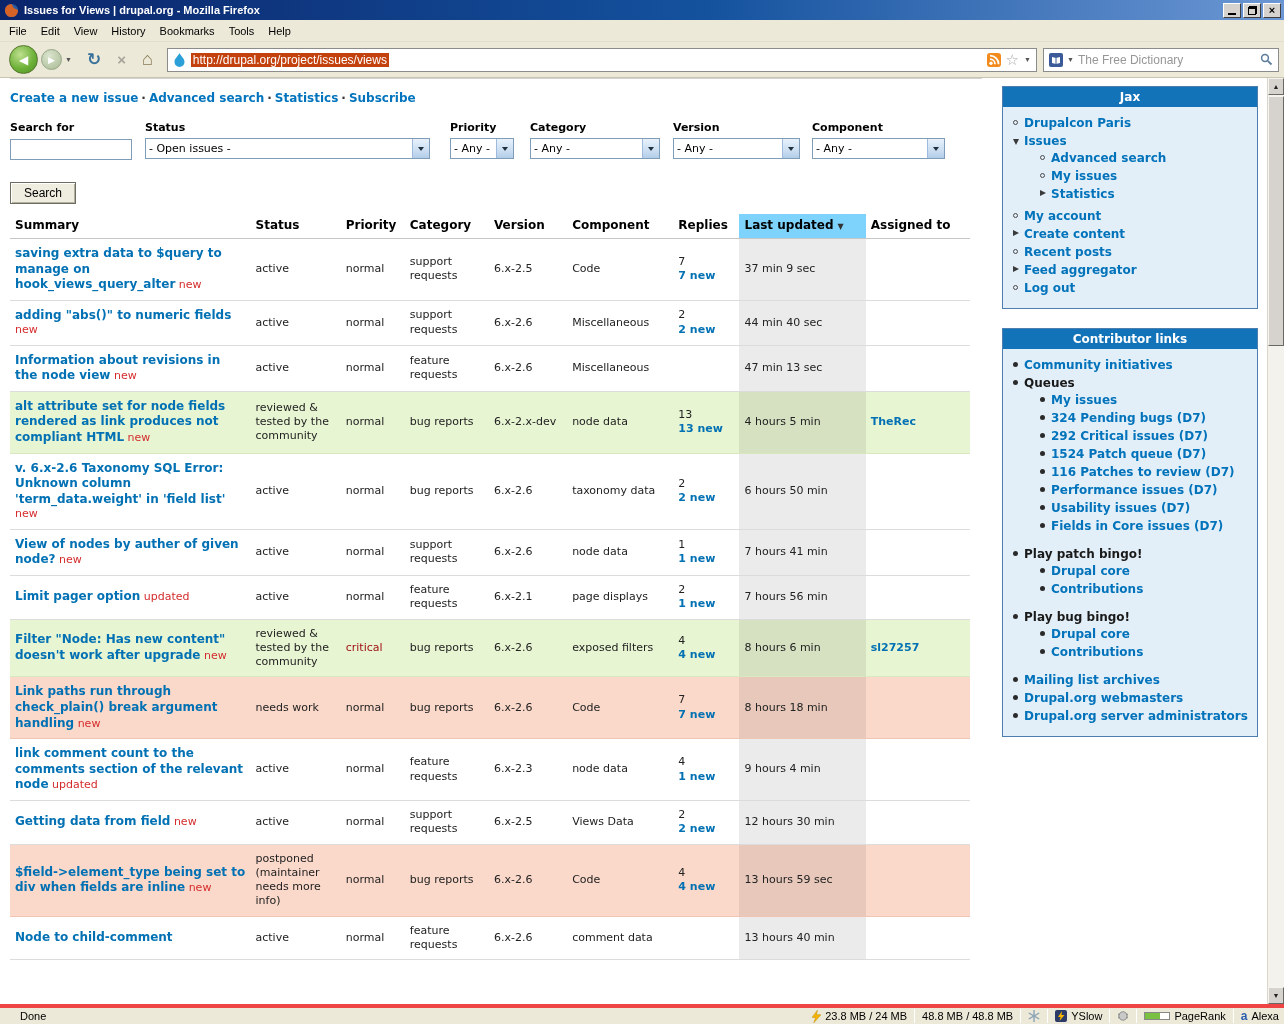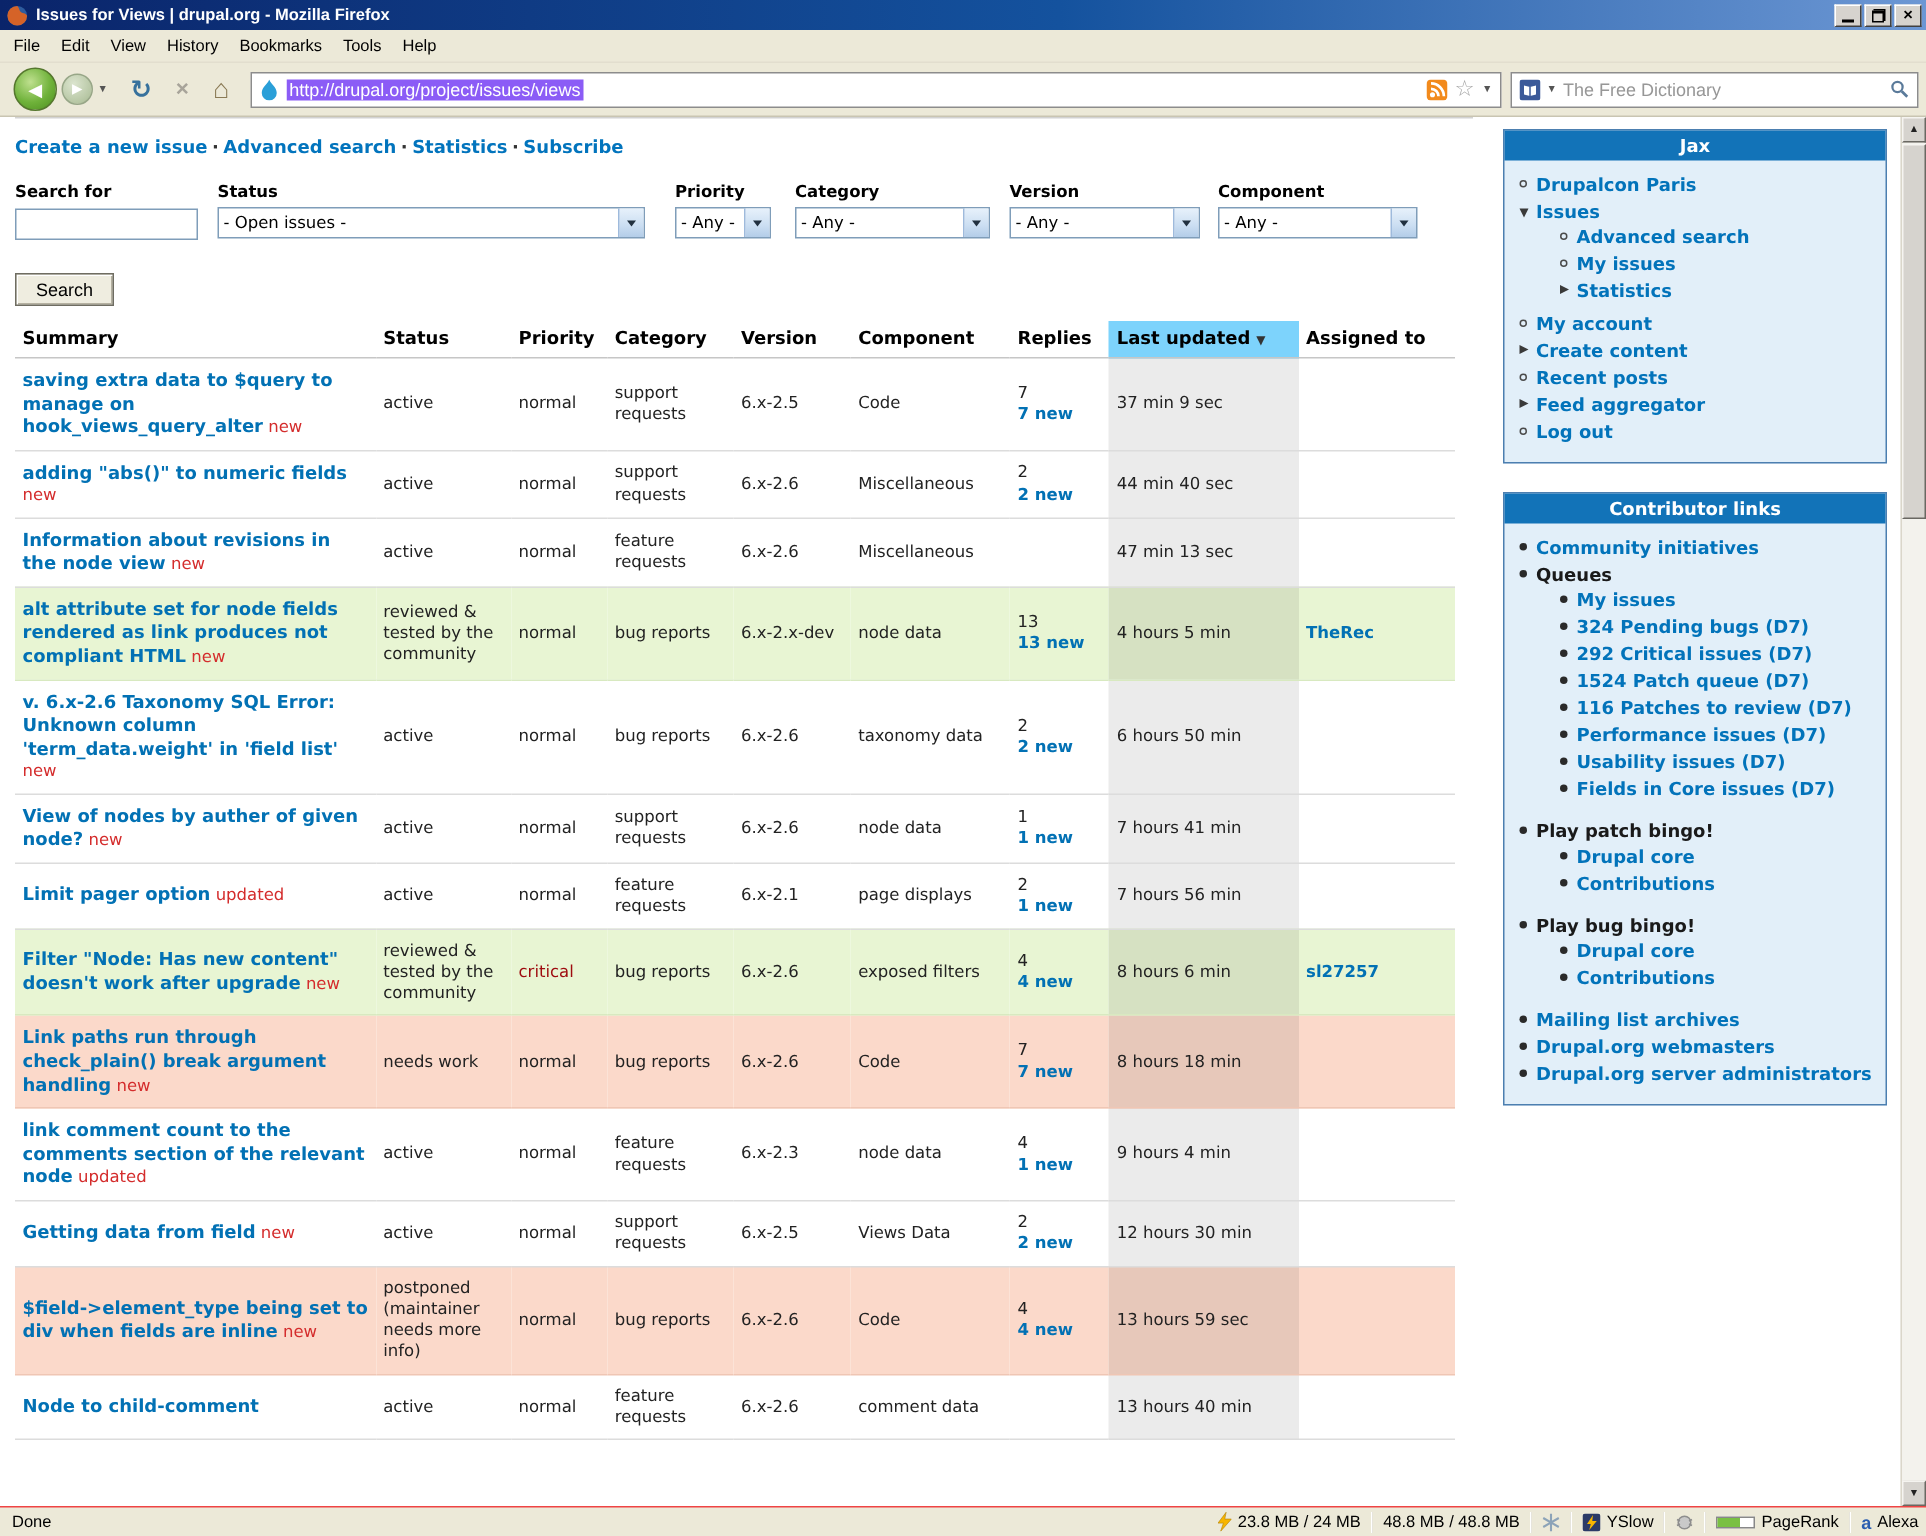--- a/index.html
+++ b/index.html
@@ -27,24 +27,24 @@
   .navbar { flex:0 0 36px; height:36px; display:flex; align-items:center; background:#ECE9D8; border-bottom:1px solid #C9C5B2; padding:0 5px; }
   .nav-back { width:29px; height:29px; border-radius:50%; background:radial-gradient(circle at 38% 32%,#BFE08F,#6FB23A 55%,#4B8D1E); border:1px solid #55772E; color:#fff; display:flex; align-items:center; justify-content:center; font-size:12px; margin-left:4px; }
   .nav-fwd { width:21px; height:21px; border-radius:50%; background:radial-gradient(circle at 38% 32%,#DCE5CF,#A7BA92); border:1px solid #97A687; color:#fff; display:flex; align-items:center; justify-content:center; font-size:9px; margin-left:3px; }
   .nav-drop { font-size:7px; color:#555; margin:0 7px 0 3px; }
   .nav-ico { margin:0 8px; font-weight:bold; }
   .ico-reload { color:#37719C; font-size:17px; }
   .ico-stop { color:#A8A49A; font-size:15px; }
   .ico-home { color:#8A7A55; font-size:18px; font-weight:normal; }
   .urlbar { flex:1; height:24px; background:#fff; border:1px solid #8C8C8C; display:flex; align-items:center; margin:0 6px; padding:0 5px; gap:5px; }
   .url-sel-wrap { flex:1; font-size:12px; overflow:hidden; white-space:nowrap; }
-  .url-sel { background:#8b5cf6; color:#fff; padding:1px 2px; }
+  .url-sel { background:#c2410c; color:#fff; padding:1px 2px; }
   .url-star { color:#A9A9A9; font-size:15px; line-height:1; }
   .url-drop { font-size:7px; color:#555; }
-  .searchbox { width:272px; height:24px; background:#fff; border:1px solid #8C8C8C; display:flex; align-items:center; padding:0 5px; gap:4px; }
+  .searchbox { width:236px; height:24px; background:#fff; border:1px solid #8C8C8C; display:flex; align-items:center; padding:0 5px; gap:4px; }
   .engine-drop { font-size:7px; color:#555; }
   .engine-name { flex:1; font-size:12px; color:#979797; white-space:nowrap; overflow:hidden; }
 
   
   .viewport { position:relative; flex:1; background:#fff; overflow:hidden; }
   .page { display:flex; padding:0 0 0 10px; }
   .main { width:975px; flex:0 0 975px; overflow:hidden; }
 
   .page-title { font-size:24px; font-weight:normal; color:#393939; margin:8px 0 5px; font-family:"DejaVu Sans",sans-serif; }
   .title-rule { border-bottom:1px solid #D2D2D2; margin-bottom:12px; width:972px; }
@@ -102,21 +102,21 @@
   .bullet.arrow-right { top:4px; width:0; height:0; border-left:6px solid #3A3A3A; border-top:3.5px solid transparent; border-bottom:3.5px solid transparent; }
   .bullet.arrow-down { top:6px; width:0; height:0; border-top:6px solid #3A3A3A; border-left:3.5px solid transparent; border-right:3.5px solid transparent; }
 
   
   .vscroll { position:absolute; top:0; right:0; width:17px; height:100%; background:#F3F2ED; border-left:1px solid #DAD6CA; display:flex; flex-direction:column; }
   .vs-btn { flex:0 0 17px; background:#D6D3CE; border:1px solid #6A6862; border-top-color:#F5F4F0; border-left-color:#F5F4F0; font-size:7px; display:flex; align-items:center; justify-content:center; color:#222; }
   .vs-track { flex:1; position:relative; }
   .vs-thumb { position:absolute; top:1px; left:0; width:16px; height:250px; background:#D6D3CE; border:1px solid #6A6862; border-top-color:#F5F4F0; border-left-color:#F5F4F0; }
 
   
-  .statusbar { flex:0 0 20px; height:20px; background:#ECE9D8; border-top:1px solid #ef4444; display:flex; align-items:center; font-size:11px; color:#000; overflow:hidden; padding-right:2px; }
+  .statusbar { flex:0 0 20px; height:20px; background:#ECE9D8; border-top:4px solid #ef4444; display:flex; align-items:center; font-size:11px; color:#000; overflow:hidden; padding-right:2px;padding-left:12px; }
   .status-done { padding-left:8px; flex:1; }
   .sb-sep { width:1px; height:14px; background:#ACA899; border-right:1px solid #fff; margin:0 4px; flex:0 0 auto; }
   .sb-panel { display:flex; align-items:center; gap:4px; padding:0 3px; white-space:nowrap; flex:0 0 auto; }
   .pr-meter { display:inline-block; width:26px; height:8px; border:1px solid #888; background:#fff; position:relative; }
   .pr-fill { position:absolute; left:0; top:0; bottom:0; width:60%; background:#7AC043; }
   .alexa-a { color:#2A5DB0; font-weight:bold; font-size:12px; }
 </style>
 </head>
 <body>
 

